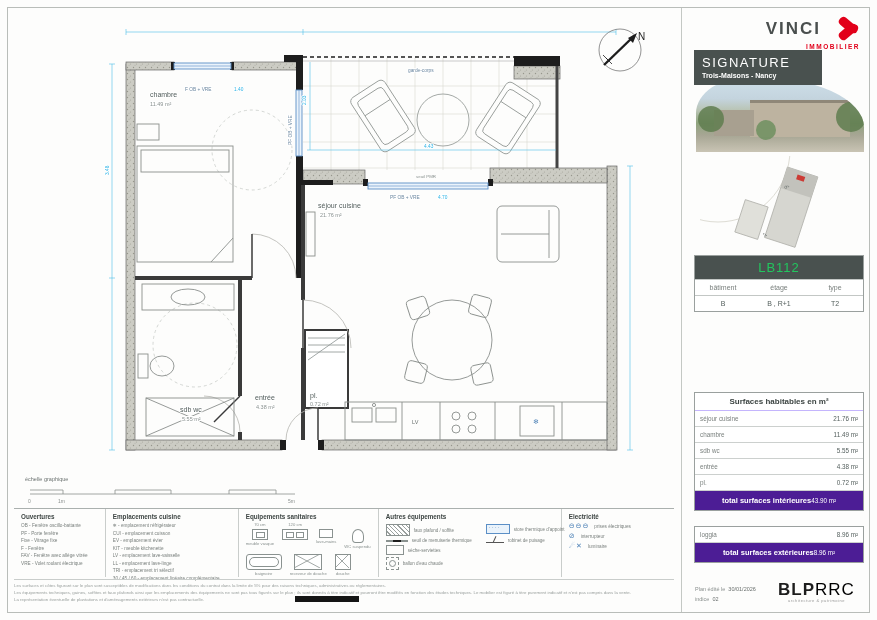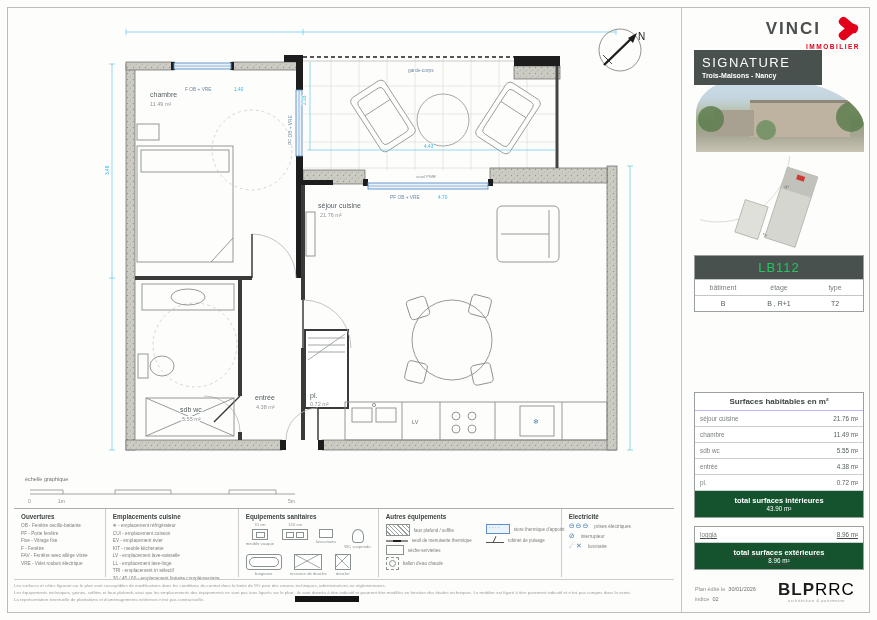--- a/index.html
+++ b/index.html
@@ -45,24 +45,24 @@
   .lot-head{background:#49514f;color:#22c55e;text-align:center;font-size:13px;letter-spacing:1px;padding:4px 0;}
   .lot-row{display:flex;border-top:1px solid #c3c7c5;}
   .lot-cell{flex:1;text-align:center;font-size:7px;color:#7a807e;padding:4px 0;}
   .lot-cell.val{color:#55605e;}
 
   .surf-card{position:absolute;left:8px;top:384px;width:168px;border:1px solid #9aa09e;background:#fff;}
   .surf-title{text-align:center;font-weight:bold;font-size:8px;color:#3d4543;padding:4px 0;border-bottom:1px solid #c4b5fd;}
   .surf-row{display:flex;justify-content:space-between;border-bottom:1px solid #ccd0ce;padding:4px 5px;}
   .surf-row .l{font-size:6.3px;color:#7a807e;}
   .surf-row .v{font-size:6.3px;color:#55605e;}
-  .surf-total{display:flex;justify-content:center;background:#14532d;color:#fff;padding:5px 5px;align-items:center;flex-direction:column;}
+  .surf-total{display:flex;justify-content:center;background:#4c1d95;color:#fff;padding:5px 5px;align-items:center;}
   .surf-total .l{font-size:7.5px;font-weight:bold;}
   .surf-total .v{font-size:6.3px;}
-  .ext-card{position:absolute;left:8px;top:518px;width:168px;border:1px solid #9aa09e;background:#fff;text-decoration:underline;}
+  .ext-card{position:absolute;left:8px;top:518px;width:168px;border:1px solid #9aa09e;background:#fff;}
 
   .plan-meta{position:absolute;left:9px;top:576px;font-size:5.5px;color:#8a908e;line-height:1.9;}
   .plan-meta b{font-weight:normal;color:#6a706e;}
   .blp{position:absolute;left:92px;top:572px;text-align:center;}
   .blp-name{font-size:17px;letter-spacing:1px;}
   .blp-b{font-weight:bold;color:#1d1d1d;}
   .blp-l{font-weight:400;color:#000000;}
   .blp-sub{font-size:4px;color:#9a9a9a;letter-spacing:.5px;margin-top:-2px;}
 
   

